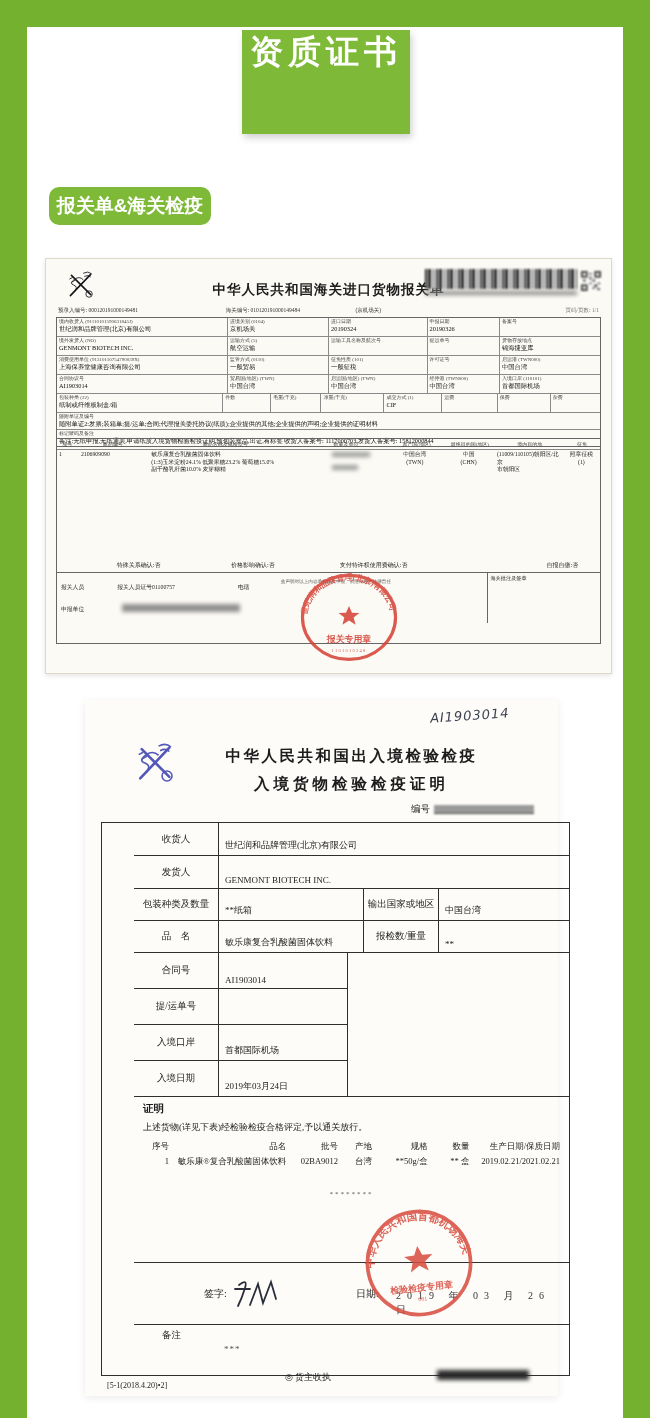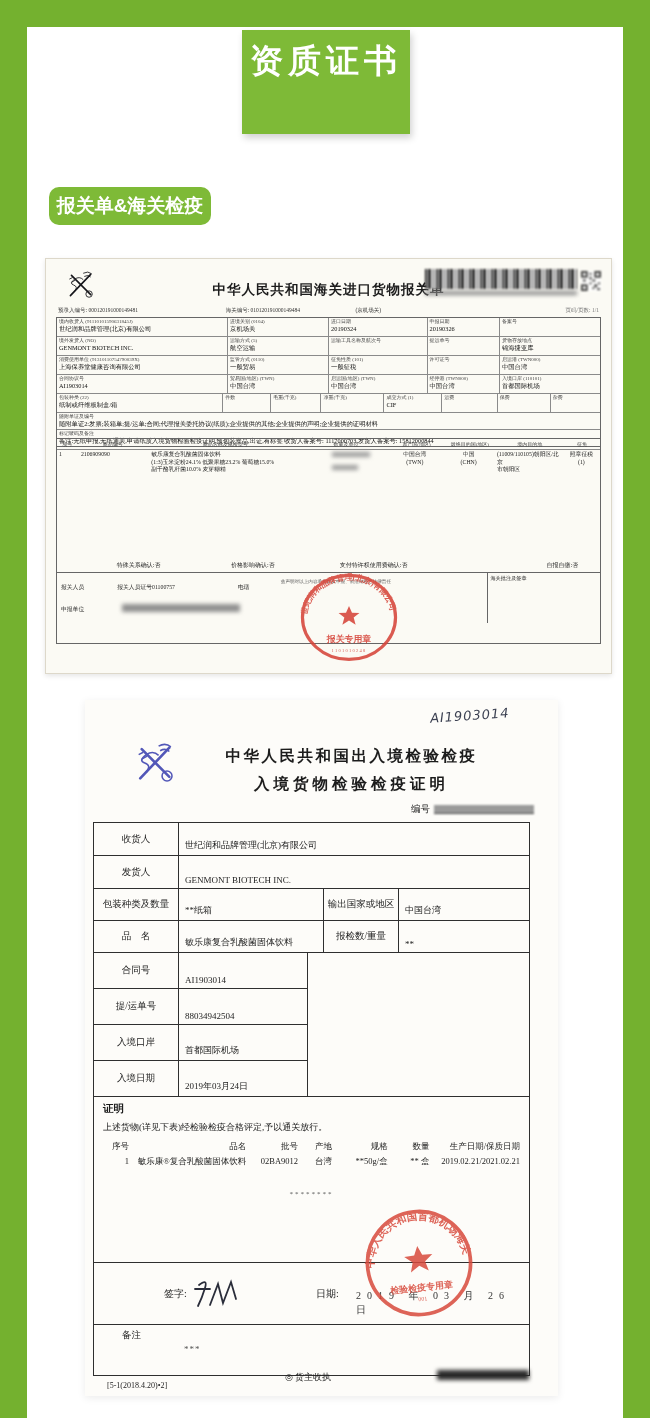--- a/index.html
+++ b/index.html
@@ -4,21 +4,21 @@
 <style>
   html,body{margin:0;padding:0;}
   body{width:650px;height:1418px;position:relative;background:#74b12f;
        font-family:"Liberation Sans",sans-serif;overflow:hidden;}
   .panel{position:absolute;left:27px;top:27px;width:596px;height:1391px;background:#ffffff;}
 
   
   .badge{position:absolute;left:242px;top:30px;width:168px;height:104px;background:#7eba37;
          box-shadow:2px 4px 7px rgba(0,0,0,.18);color:#fff;text-align:center;z-index:5;}
   .badge .en{font-size:12.5px;font-weight:bold;margin-top:17px;letter-spacing:.3px;}
-  .badge .zh{font-size:33px;font-weight:bold;margin-top:9px;letter-spacing:5px;}
+  .badge .zh{font-size:33px;font-weight:bold;letter-spacing:5px;}
 
   
   .pill{position:absolute;left:49px;top:187px;width:162px;height:38px;background:#7eba37;
         border-radius:10px;display:flex;align-items:center;justify-content:center;
         color:#fff;font-size:19px;font-weight:bold;z-index:5;}
 
   
   .doc{position:absolute;font-family:"Liberation Serif","DejaVu Serif",serif;color:#1c1c1c;}
   .blur{filter:blur(2px);}
   .blur1{filter:blur(1.2px);}
@@ -66,21 +66,21 @@
   .handwrite{position:absolute;right:48px;top:8px;font-family:"DejaVu Sans",sans-serif;
              font-style:italic;font-size:13px;color:#3c4152;transform:rotate(-4deg);letter-spacing:1px;}
   .d2-emblem{position:absolute;left:46px;top:40px;color:#5257b8;}
   .d2-title1{position:absolute;left:60px;right:0;top:46px;text-align:center;font-size:15.5px;
              font-weight:bold;letter-spacing:2.5px;}
   .d2-title2{position:absolute;left:60px;right:0;top:74px;text-align:center;font-size:15.5px;
              font-weight:bold;letter-spacing:4px;}
   .d2-no{position:absolute;right:24px;top:103px;font-size:9.5px;}
   .d2-no .noblur{display:inline-block;width:100px;height:8px;background:#9a9a9a;
                  vertical-align:middle;margin-left:4px;border-bottom:1px solid #444;}
-  .d2-table{position:absolute;left:8px;top:122px;width:435px;border:1.2px solid #2f2f2f;}
+  .d2-table{position:absolute;left:16px;top:122px;width:435px;border:1.2px solid #2f2f2f;padding-left:32px;}
   .trow{display:flex;border-bottom:1px solid #2f2f2f;}
   .tlabel{width:84px;border-right:1px solid #2f2f2f;display:flex;align-items:center;
           justify-content:center;font-size:9.5px;text-align:center;flex:none;}
   .tval{flex:1;display:flex;align-items:flex-end;padding:3px 6px;font-size:9px;}
   .tlabel2{width:74px;border-left:1px solid #2f2f2f;border-right:1px solid #2f2f2f;display:flex;
            align-items:center;justify-content:center;font-size:9.5px;text-align:center;flex:none;}
   .midzone{display:flex;border-bottom:1px solid #2f2f2f;}
   .midleft{width:213px;flex:none;border-right:1px solid #2f2f2f;}
   .mrow{display:flex;height:35px;border-bottom:1px solid #2f2f2f;}
   .mrow:last-child{border-bottom:none;}
@@ -406,21 +406,20 @@
       <div class="tval">**</div>
     </div>
     <div class="midzone">
       <div class="midleft">
         <div class="mrow">
           <div class="tlabel">合同号</div>
           <div class="tval">AI1903014</div>
         </div>
         <div class="mrow">
           <div class="tlabel">提/运单号</div>
-          <div class="tval">88034942504</div>
         </div>
         <div class="mrow">
           <div class="tlabel">入境口岸</div>
           <div class="tval">首都国际机场</div>
         </div>
         <div class="mrow">
           <div class="tlabel">入境日期</div>
           <div class="tval">2019年03月24日</div>
         </div>
       </div>

